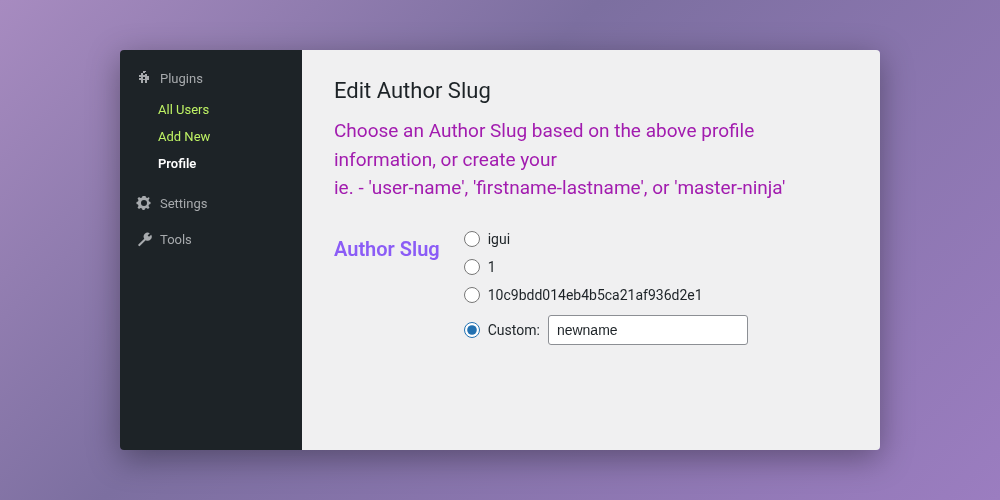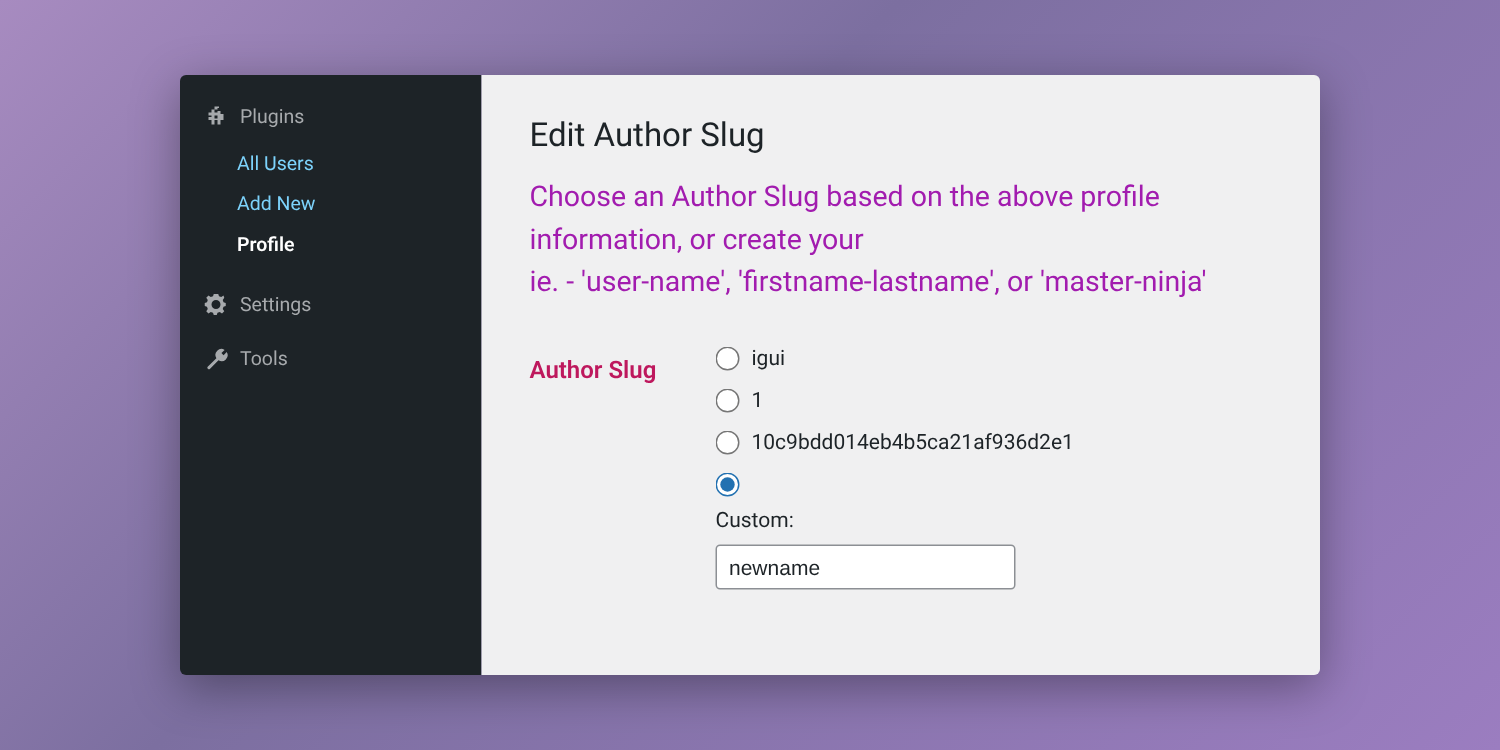--- a/index.html
+++ b/index.html
@@ -18,21 +18,21 @@
       width: 760px;
       height: 400px;
       display: flex;
       border-radius: 4px;
       overflow: hidden;
       box-shadow: 0 8px 32px rgba(0,0,0,0.35);
     }
 
     
     .sidebar {
-      width: 201px;
+      width: 182px;
       background: #1d2327;
       flex-shrink: 0;
       display: flex;
       flex-direction: column;
       padding-top: 10px;
     }
 
     .sidebar-item {
       display: flex;
       align-items: center;
@@ -58,21 +58,21 @@
       flex-shrink: 0;
     }
 
     .sub-menu {
       padding-left: 0;
     }
 
     .sub-menu-item {
       display: block;
       padding: 6px 16px 6px 38px;
-      color: #7dd3fc;
+      color: #bef264;
       font-size: 13px;
       cursor: pointer;
       text-decoration: none;
     }
 
     .sub-menu-item.active {
       color: #fff;
       font-weight: 600;
     }
 
@@ -102,23 +102,23 @@
       margin-bottom: 28px;
     }
 
     .form-row {
       display: flex;
       align-items: flex-start;
       gap: 24px;
     }
 
     .form-label {
-      font-size: 16px;
+      font-size: 20px;
       font-weight: 600;
-      color: #be185d;
+      color: #8b5cf6;
       min-width: 100px;
       padding-top: 6px;
     }
 
     .radio-group {
       display: flex;
       flex-direction: column;
       gap: 12px;
     }
 
@@ -134,23 +134,22 @@
     .radio-item input[type="radio"] {
       width: 16px;
       height: 16px;
       margin: 0;
       cursor: pointer;
       accent-color: #2271b1;
     }
 
     .custom-row {
       display: flex;
-      align-items: flex-start;
+      align-items: center;
       gap: 8px;
-      flex-direction: column;
     }
 
     .custom-input {
       border: 1px solid #8c8f94;
       border-radius: 3px;
       padding: 4px 8px;
       font-size: 14px;
       color: #1d2327;
       width: 200px;
       height: 30px;

